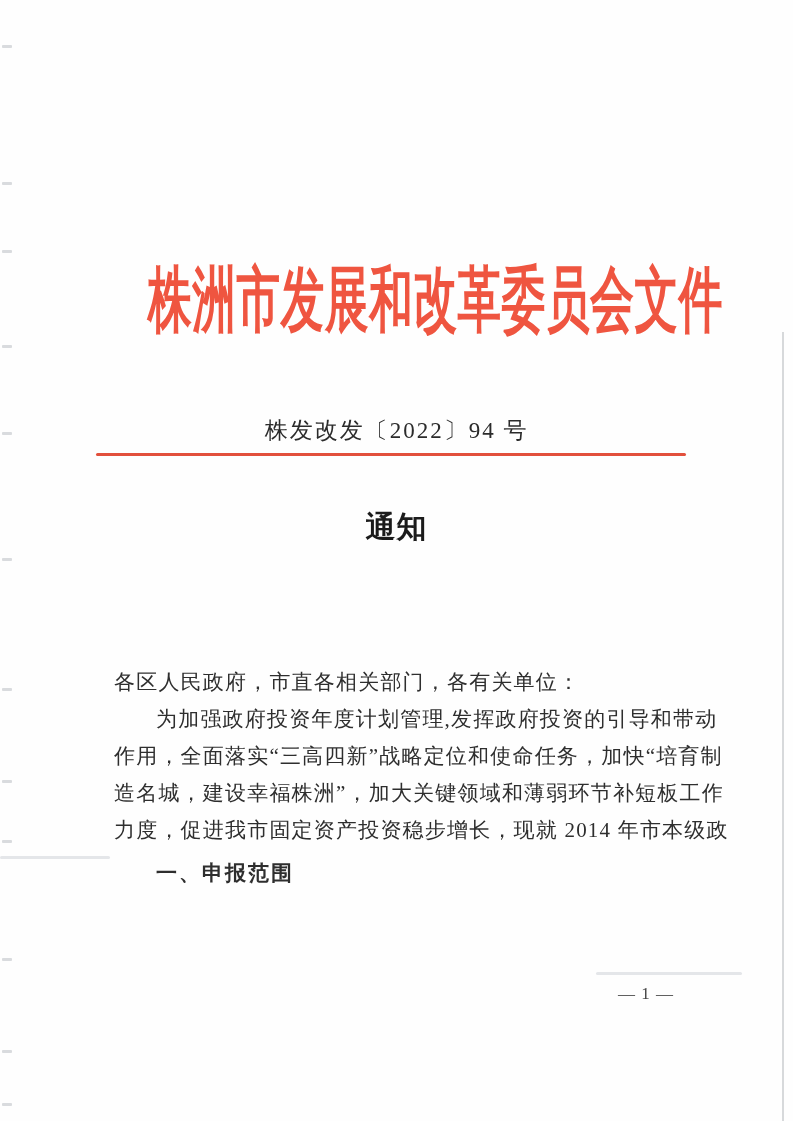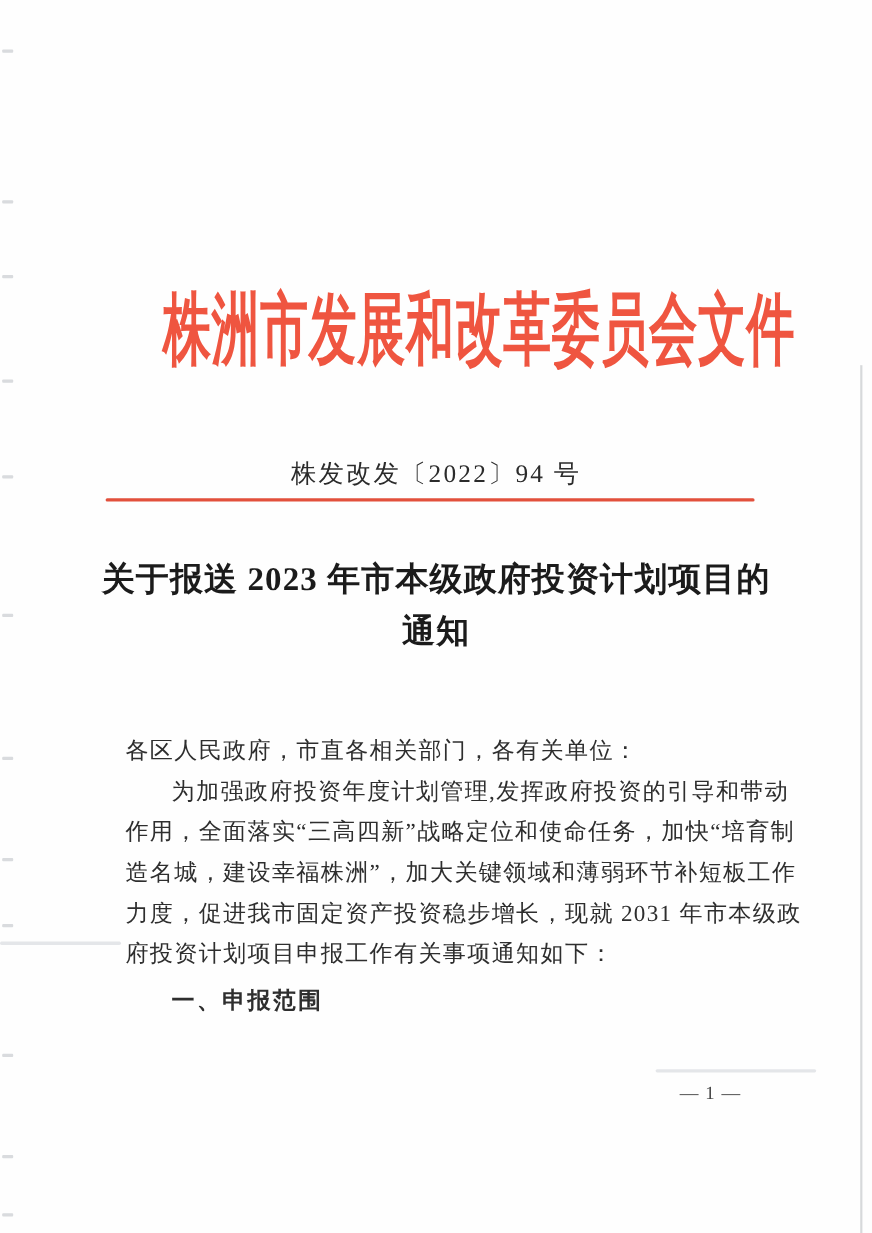--- a/index.html
+++ b/index.html
@@ -123,31 +123,29 @@
 
   <div class="red-header">
     <span style="color: rgb(239, 85, 64);">株洲市发展和改革委员会文件</span>
   </div>
 
   <div class="doc-number">株发改发〔2022〕94 号</div>
 
   <div class="red-rule" style="background: rgb(226, 80, 60);"></div>
 
   <div class="doc-title">
-    <div>关于报送 2023 年市本级政府投资计划项目的</div>
     <div>通知</div>
   </div>
 
   <div class="doc-body" id="body-lines">
       <div class="body-line">各区人民政府，市直各相关部门，各有关单位：</div>
       <div class="body-line indent">为加强政府投资年度计划管理,发挥政府投资的引导和带动</div>
       <div class="body-line">作用，全面落实“三高四新”战略定位和使命任务，加快“培育制</div>
       <div class="body-line">造名城，建设幸福株洲”，加大关键领域和薄弱环节补短板工作</div>
-      <div class="body-line">力度，促进我市固定资产投资稳步增长，现就 2031 年市本级政</div>
-      <div class="body-line">府投资计划项目申报工作有关事项通知如下：</div>
+      <div class="body-line">力度，促进我市固定资产投资稳步增长，现就 2014 年市本级政</div>
       <div class="body-line indent bold-line">一、申报范围</div>
     </div>
 
   <div class="page-number">— 1 —</div>
 
   <div class="edge-line-right"></div>
   <div class="scan-mark" style="top:45px"></div>
   <div class="scan-mark" style="top:182px"></div>
   <div class="scan-mark" style="top:250px"></div>
   <div class="scan-mark" style="top:345px"></div>

